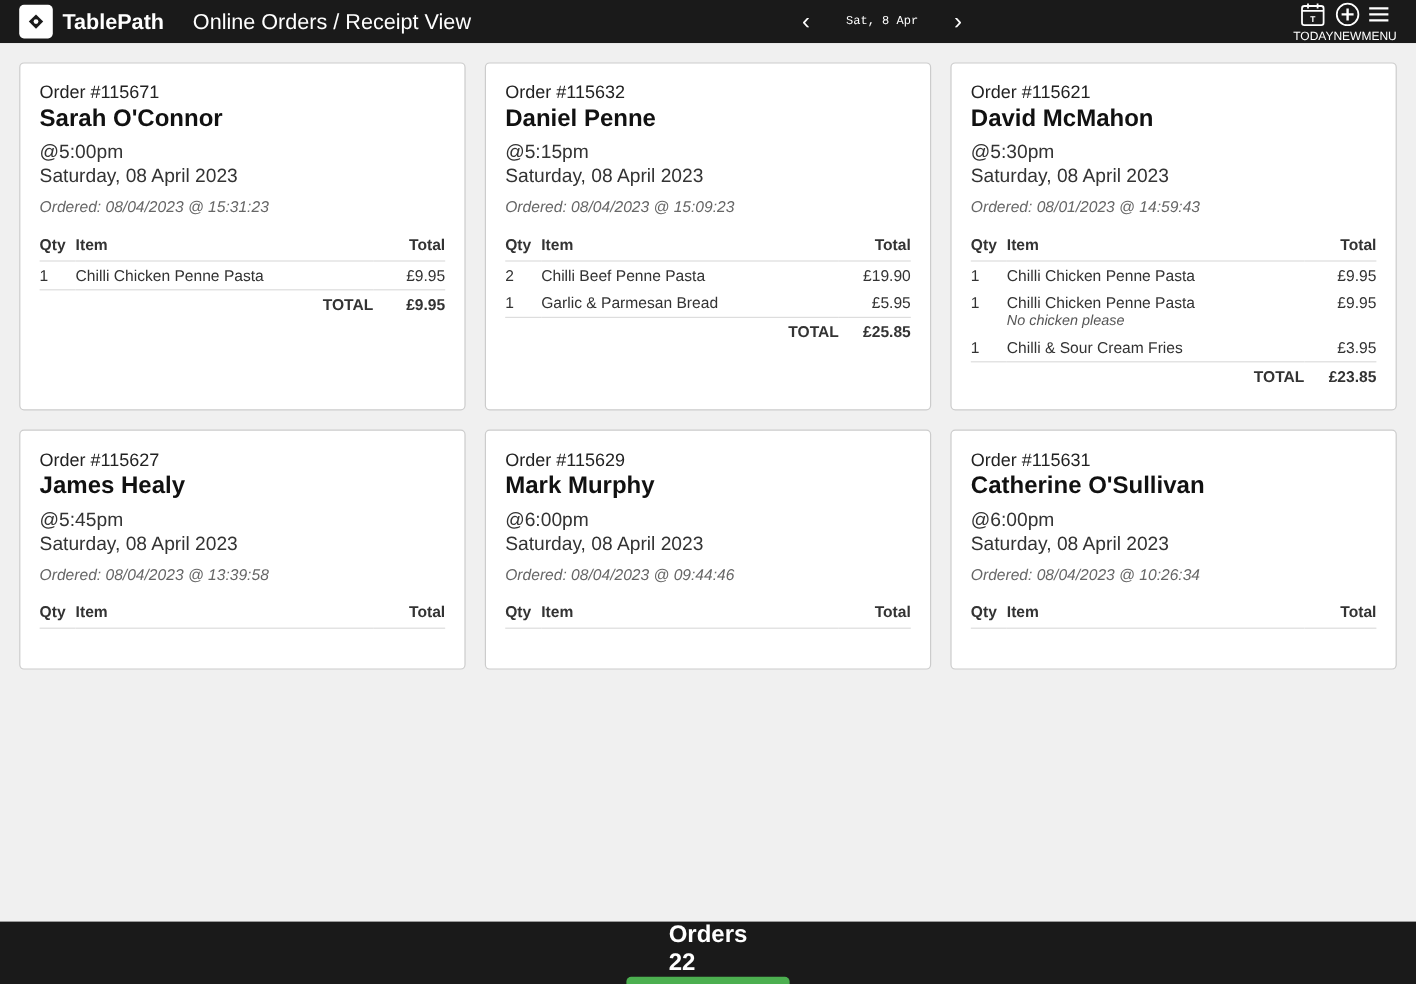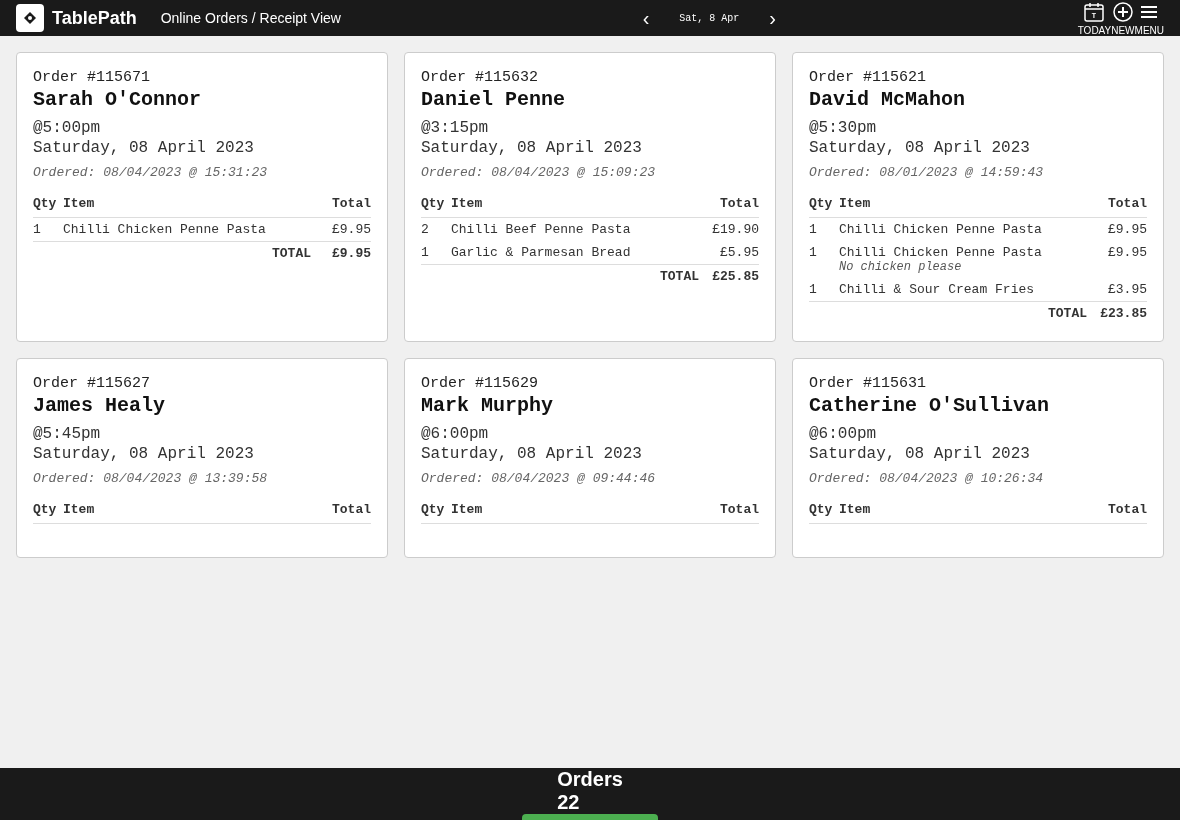--- a/index.html
+++ b/index.html
@@ -27,21 +27,21 @@
     .logo-icon {
       width: 28px;
       height: 28px;
       background: #fff;
       border-radius: 4px;
       display: flex; align-items: center; justify-content: center;
     }
     .logo-icon svg { width: 20px; height: 20px; }
     .breadcrumb {
       color: #ccc;
-      font-size: 14px;
+      font-size: 18px;
       text-align: right;
     }
     .breadcrumb span { color: #fff; }
     .header-center {
       flex: 1;
       display: flex;
       justify-content: center;
       align-items: center;
       gap: 20px;
     }
@@ -88,21 +88,20 @@
       display: grid;
       grid-template-columns: repeat(3, 1fr);
       gap: 16px;
     }
     .order-card {
       background: #fff;
       border: 1px solid #ccc;
       border-radius: 4px;
       padding: 16px;
       min-height: 200px;
-      font-family: Liberation Mono, monospace;
     }
     .order-number {
       font-size: 15px;
       font-weight: normal;
       color: #222;
       margin-bottom: 2px;
     }
     .order-name {
       font-size: 20px;
       font-weight: bold;
@@ -275,21 +274,21 @@
               <td colspan="2" class="total-label">TOTAL</td>
               <td class="total-value">£9.95</td>
             </tr>
           </tbody>
         </table>
 
     </div>
       <div class="order-card">
       <div class="order-number">Order #115632</div>
       <div class="order-name">Daniel Penne</div>
-      <div class="order-time">@3:15pm</div>
+      <div class="order-time">@5:15pm</div>
       <div class="order-date">Saturday, 08 April 2023</div>
       <div class="order-placed">Ordered: 08/04/2023 @ 15:09:23</div>
 
         <table class="items-table">
           <thead>
             <tr>
               <th class="col-qty">Qty</th>
               <th class="col-item">Item</th>
               <th class="col-total">Total</th>
             </tr>

